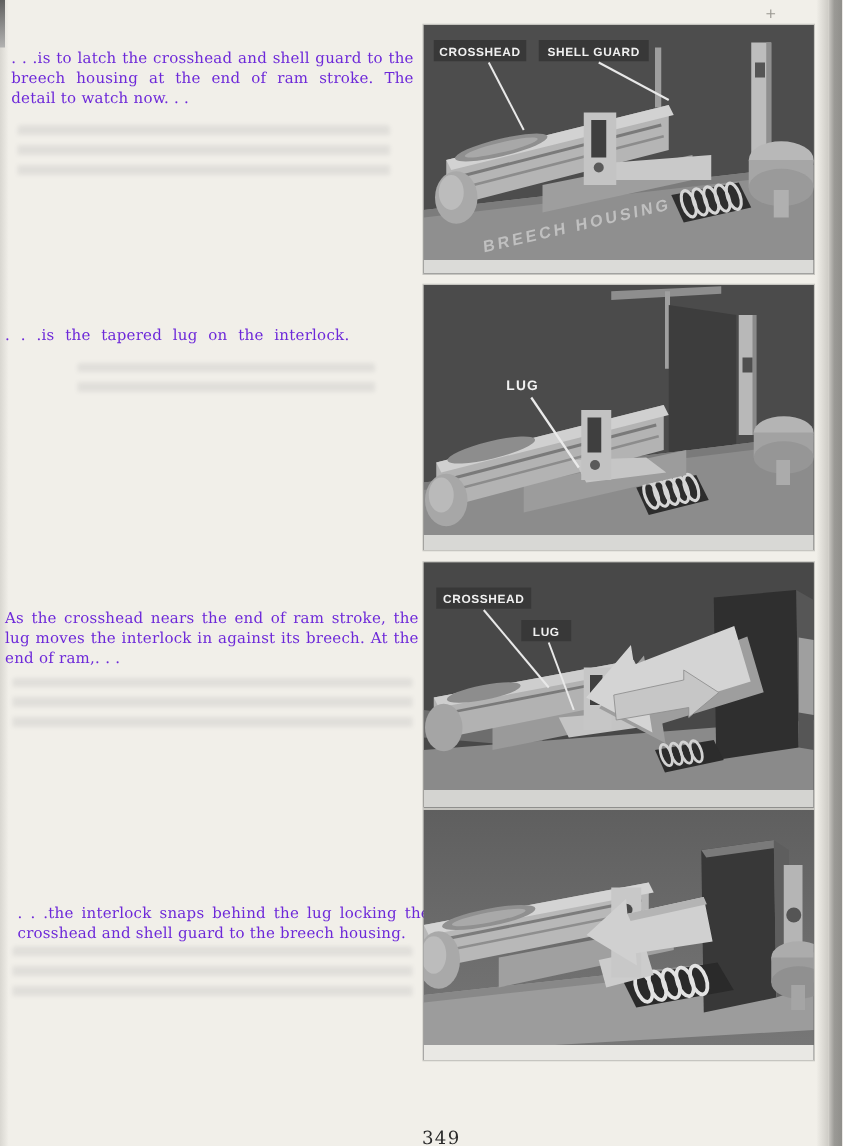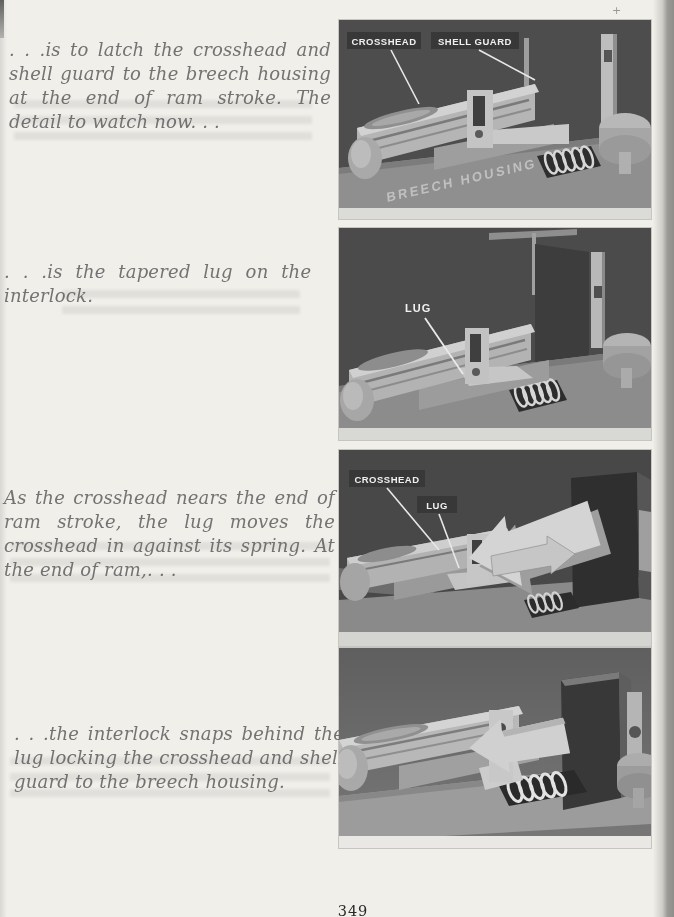--- a/index.html
+++ b/index.html
@@ -24,22 +24,22 @@
   .scan-nick-topleft{
     position:absolute; top:0; left:0; width:4px; height:38px;
     background:linear-gradient(#4a4a4a,#aaa); opacity:.85;
   }
   .reg-mark{
     position:absolute; left:612px; top:4px; color:#9a9892;
     font-size:11px; font-family:"DejaVu Sans",sans-serif;
   }
   
   .caption{
-    position:absolute; color:#737373; font-size:18px; line-height:1.34;
-    letter-spacing:.2px; text-align:justify;font-style:italic;
+    position:absolute; color:#6d28d9; font-size:12px; line-height:1.34;
+    letter-spacing:.2px; text-align:justify;
   }
   .caption.c1{ left:9px;  top:38px;  width:322px; }
   .caption.c2{ left:4px;  top:260px; width:332px; text-align:left; word-spacing:.38em; }
   .caption.c3{ left:4px;  top:486px; width:331px; }
   .caption.c4{ left:14px;  top:722px; width:330px; }
   
   .ghost{
     position:absolute; opacity:.16; filter:blur(1.6px); border-radius:3px;
     background:repeating-linear-gradient(to bottom,
       rgba(88,90,98,.65) 0 8px, rgba(88,90,98,0) 8px 16px);
@@ -71,21 +71,21 @@
 <div class="page">
 
   <div class="scan-edge-right-soft"></div>
   <div class="scan-edge-right"></div>
   <div class="scan-edge-left"></div>
   <div class="scan-nick-topleft"></div>
   <div class="reg-mark">+</div>
 
   <div class="caption c1">. . .is to latch the crosshead and shell guard to the breech housing at the end of ram stroke. The detail to watch now. . .</div>
   <div class="caption c2">. . .is the tapered lug on the interlock.</div>
-  <div class="caption c3">As the crosshead nears the end of ram stroke, the lug moves the crosshead in against its spring. At the end of ram,. . .</div>
+  <div class="caption c3">As the crosshead nears the end of ram stroke, the lug moves the interlock in against its breech. At the end of ram,. . .</div>
   <div class="caption c4">. . .the interlock snaps behind the lug locking the crosshead and shell guard to the breech housing.</div>
 
   <div class="ghost g1"></div>
   <div class="ghost g2"></div>
   <div class="ghost g3"></div>
   <div class="ghost g4"></div>
 
   <div class="photo p1">
     <svg viewBox="0 0 312 199">
       <rect x="0" y="0" width="312" height="199" fill="#4d4d4d"></rect>

